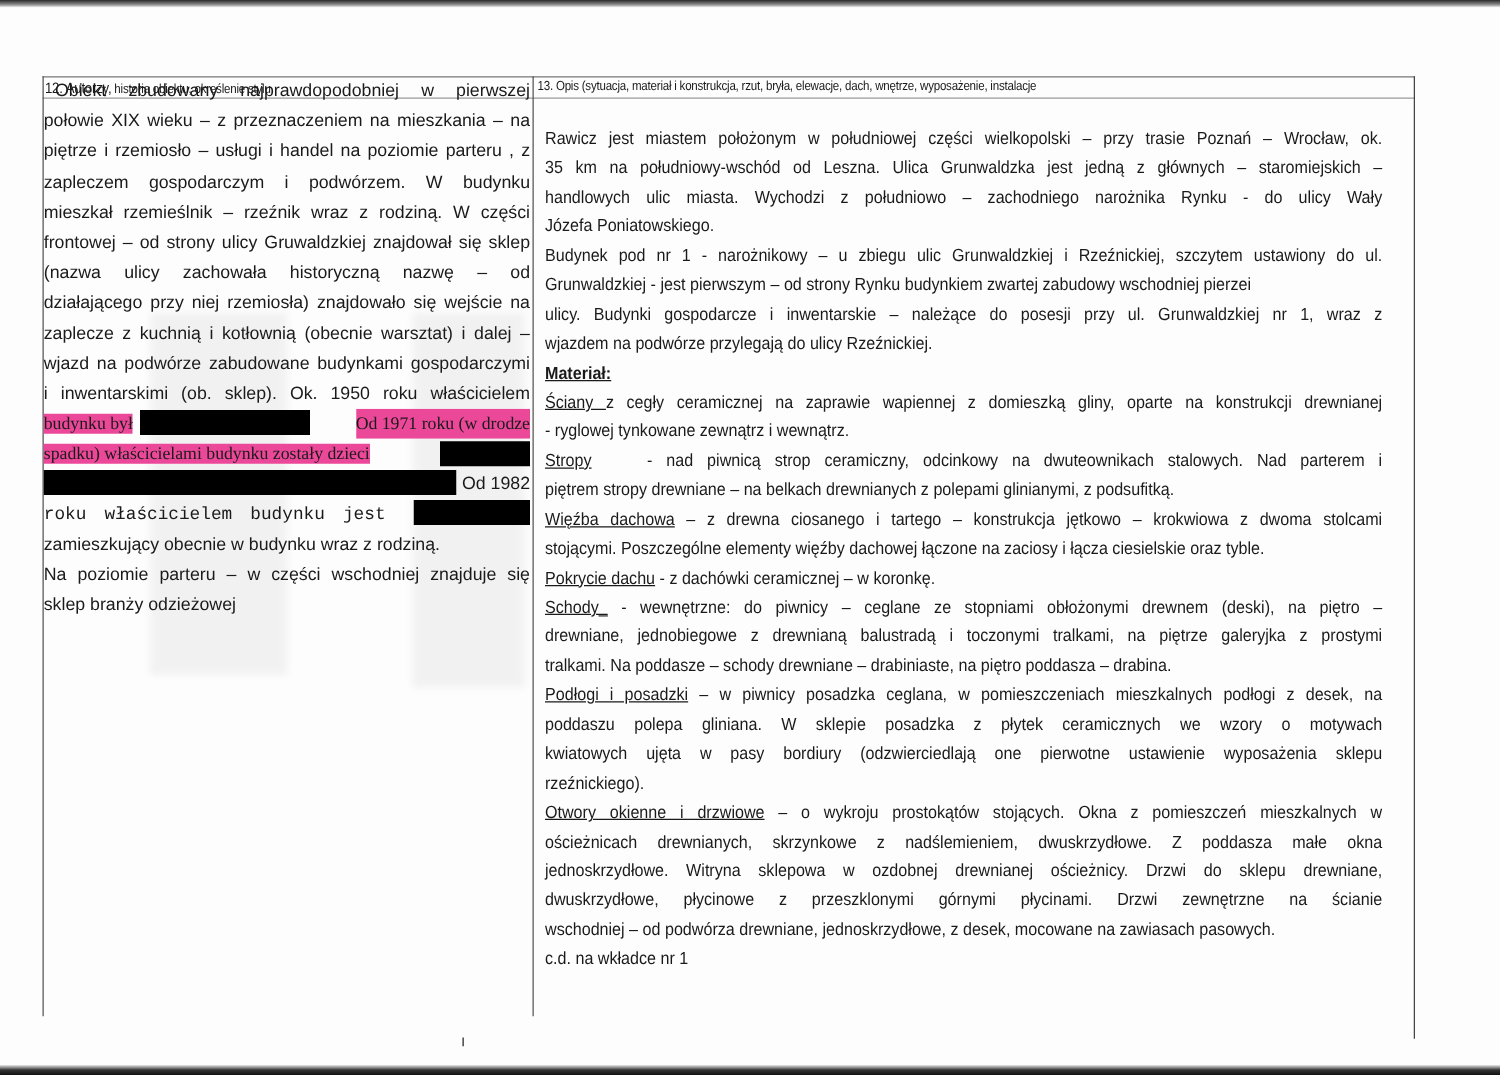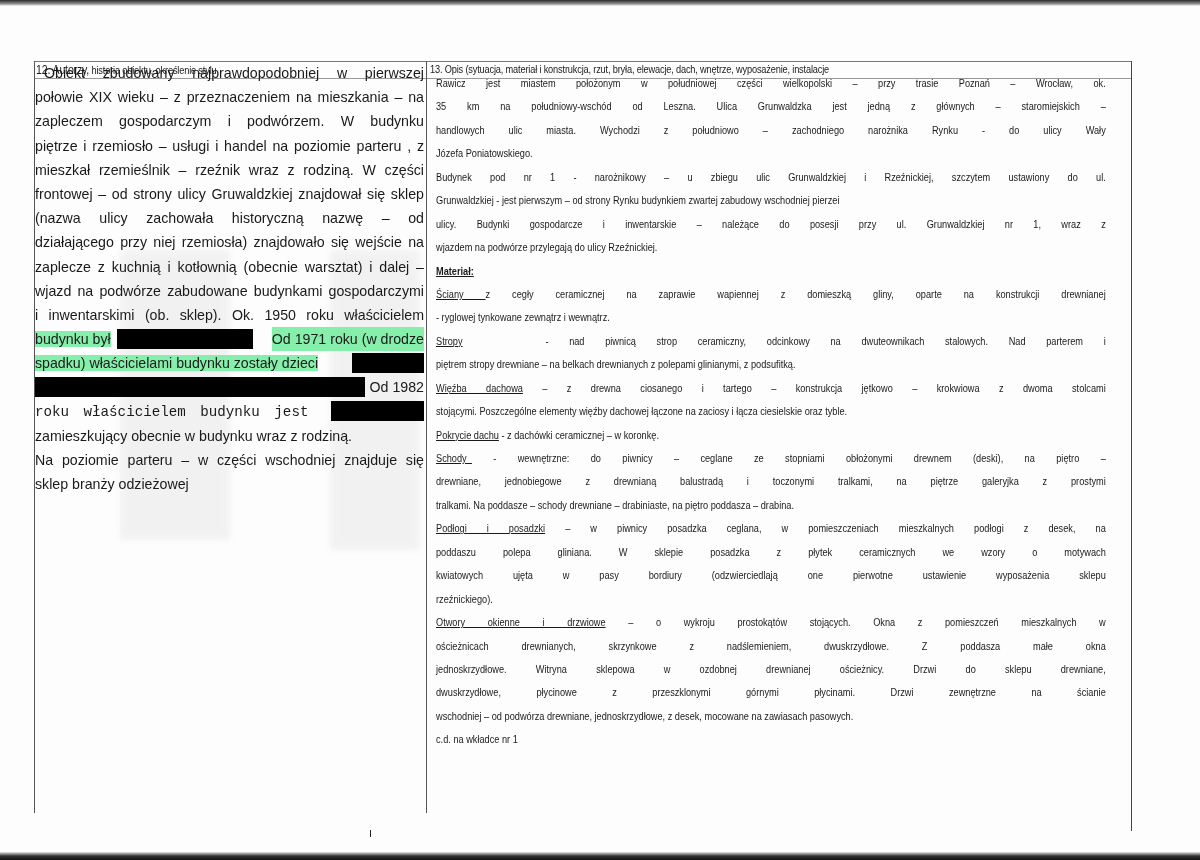--- a/index.html
+++ b/index.html
@@ -41,25 +41,25 @@
     position: absolute; left: 0; top: 0; width: 391px;
     font-size: 14.2px; line-height: 24.2px;
   }
   .lline {
     display: block; height: 24.2px; white-space: nowrap; overflow: hidden;
     padding-left: 1px; text-align: justify; text-align-last: justify; width: 389px;
   }
   .lline.noj { text-align-last: left; }
   .lline.indent { padding-left: 10px; width: 380px; }
   .redact { display: inline-block; background: #000; height: 20px; vertical-align: -5px; }
-  .hl { background: #86efac; }
+  .hl { background: #ec4899; font-family: Liberation Serif, serif; }
 
   .right-body {
-    position: absolute; left: 402px; top: 11px; width: 672px;
-    font-size: 10px; line-height: 23.45px;
+    position: absolute; left: 402px; top: 38px; width: 672px;
+    font-size: 14px; line-height: 23.45px;
   }
   .rline {
     display: block; height: 23.45px; white-space: nowrap;
     text-align: justify; text-align-last: justify; width: 670px;
     transform: scaleX(0.92); transform-origin: left top;
   }
   .rline.wide { width: 728px; }
   .rline.noj { text-align-last: left; }
   .u { text-decoration: underline; }
   .b { font-weight: bold; }
@@ -83,22 +83,22 @@
 
   <div class="head-cell head-left">
     <span class="big">12.</span>
     <span class="big">Autorzy,</span><span> historia obiektu, określenie stylu</span>
   </div>
   <div class="head-cell head-right">13. Opis (sytuacja, materiał i konstrukcja, rzut, bryła, elewacje, dach, wnętrze, wyposażenie, instalacje</div>
 
   <div class="left-body">
     <span class="lline indent">Obiekt zbudowany najprawdopodobniej w pierwszej</span>
     <span class="lline">połowie XIX wieku – z przeznaczeniem na mieszkania – na</span>
+    <span class="lline">piętrze i rzemiosło – usługi i handel na poziomie parteru , z</span>
     <span class="lline">zapleczem gospodarczym i podwórzem. W budynku</span>
-    <span class="lline">piętrze i rzemiosło – usługi i handel na poziomie parteru , z</span>
     <span class="lline">mieszkał rzemieślnik – rzeźnik wraz z rodziną. W części</span>
     <span class="lline">frontowej – od strony ulicy Gruwaldzkiej znajdował się sklep</span>
     <span class="lline">(nazwa ulicy zachowała historyczną nazwę – od</span>
     <span class="lline">działającego przy niej rzemiosła) znajdowało się wejście na</span>
     <span class="lline">zaplecze z kuchnią i kotłownią (obecnie warsztat) i dalej –</span>
     <span class="lline">wjazd na podwórze zabudowane budynkami gospodarczymi</span>
     <span class="lline">i inwentarskimi (ob. sklep). Ok. 1950 roku właścicielem</span>
 
     <span class="lline noj" style="text-align:left;">
       <span class="hl">budynku był</span>

